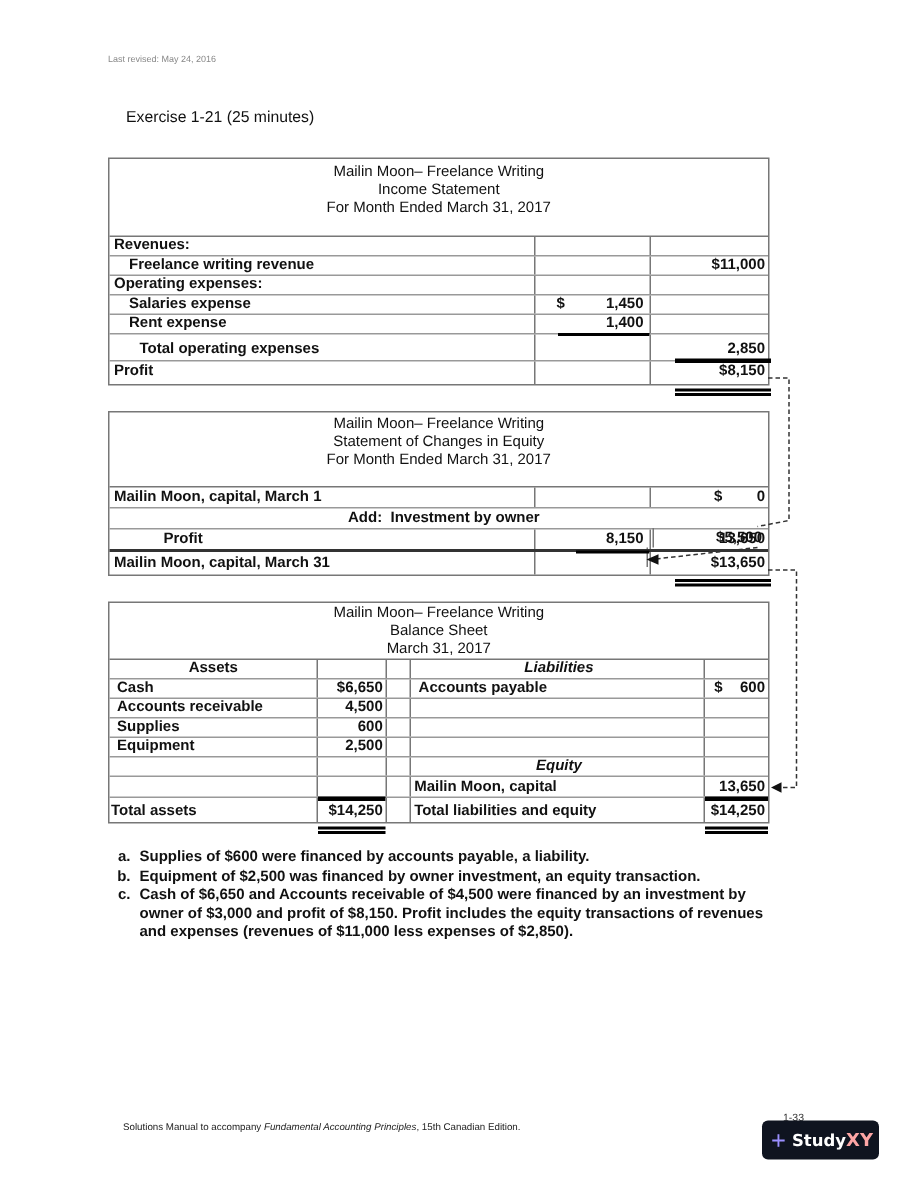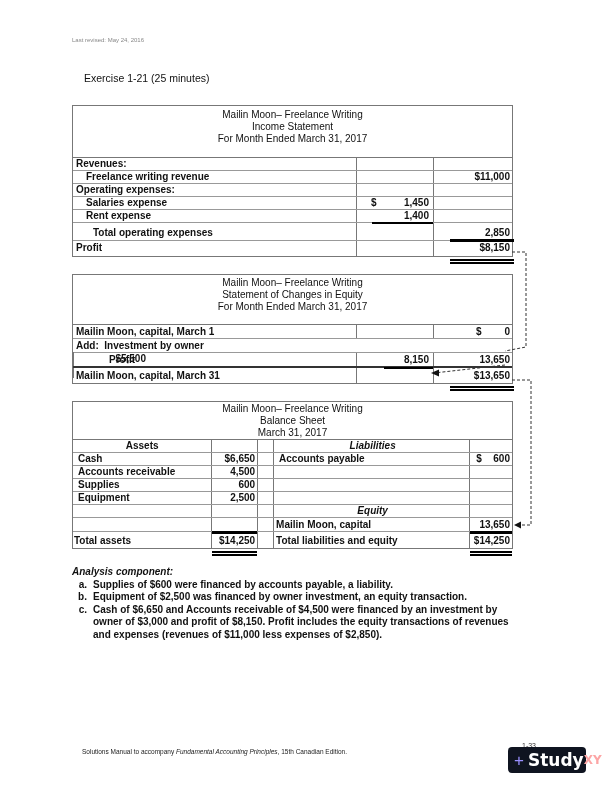--- a/index.html
+++ b/index.html
@@ -6,21 +6,21 @@
     html, body { width: 612px; height: 792px; background: #ffffff; overflow: hidden; }
     body { position: relative; font-family: "Liberation Sans", sans-serif; color: #111; }
 
     .revised { position: absolute; left: 72px; top: 37px; font-size: 6px; color: #888; }
     .exercise-title { position: absolute; left: 84px; top: 72px; font-size: 10.5px; font-weight: normal; }
 
     .stmt { position: absolute; left: 72px; width: 441px; border: 1px solid #777; background: #fff; }
     .stmt-header { text-align: center; font-weight: normal; font-size: 10px; line-height: 12px; border-bottom: 1px solid #777; }
     .stmt-header div { white-space: nowrap; }
 
-    .row { position: relative; display: flex; height: 13px; border-bottom: 1px solid #999; font-size: 10px; font-weight: bold; line-height: 12px; }
+    .row { position: relative; display: flex; height: 13px; border-bottom: 1px solid #999; font-size: 10px; font-weight: bold; line-height: 12px; align-items: flex-end; }
     .row:last-child { border-bottom: none; }
     .cell { position: relative; height: 100%; white-space: nowrap; overflow: visible; }
     .c-label { flex: none; }
     .c-amt { flex: none; border-left: 1px solid #777; text-align: right; padding-right: 4px; }
     .indent1 { padding-left: 13px; }
     .indent2 { padding-left: 20px; }
     .indent3 { padding-left: 36px; }
     .pad { padding-left: 3px; }
 
     .ul-single { position: absolute; bottom: -2px; height: 2px; background: #000; }
@@ -45,21 +45,21 @@
     .analysis-title { font-style: italic; }
     .analysis ol { list-style: none; }
     .analysis li { display: flex; }
     .analysis .letter { width: 21px; flex: none; text-align: right; padding-right: 6px; }
 
     .footer { position: absolute; left: 82px; top: 748px; font-size: 6.5px; color: #222; }
     .footer i { font-style: italic; }
     .page-num { position: absolute; left: 522px; top: 742px; font-size: 7px; color: #333; }
     .badge { position: absolute; left: 508px; top: 747px; width: 78px; height: 26px; background: #0f1420; border-radius: 4px; display: flex; align-items: center; padding-left: 6px; }
     .badge .plus { color: #9a8fff; font-size: 17px; font-weight: normal; line-height: 1; margin-right: 4px; }
-    .badge .study { color: #ffffff; font-size: 17px; font-weight: bold; font-family: "DejaVu Sans", sans-serif; }
+    .badge .study { color: #ffffff; font-size: 11px; font-weight: bold; font-family: "DejaVu Sans", sans-serif; }
     .badge .xy { color: #fca5a5; font-size: 12px; font-weight: bold; font-family: "DejaVu Sans", sans-serif; }
 
     svg.arrows { position: absolute; left: 0; top: 0; pointer-events: none; }
   </style>
 </head>
 <body>
 
 <div class="revised">Last revised: May 24, 2016</div>
 <div class="exercise-title">Exercise 1-21 (25 minutes)</div>
 
@@ -236,21 +236,20 @@
     <path d="M 505 365 L 434 373"></path>
     <path d="M 512 380 L 531 380 L 531 525 L 520 525"></path>
   </g>
   <g fill="#111">
     <polygon points="431,373 439,369.5 439,376.5"></polygon>
     <polygon points="514,525 521,521.5 521,528.5"></polygon>
   </g>
 </svg>
 
 <div class="analysis">
-  <div class="analysis-title">Analysis component:</div>
   <ol>
     <li>
       <span class="letter">a.</span>
       <span>Supplies of $600 were financed by accounts payable, a liability.</span>
     </li>
     <li>
       <span class="letter">b.</span>
       <span>Equipment of $2,500 was financed by owner investment, an equity transaction.</span>
     </li>
     <li>

